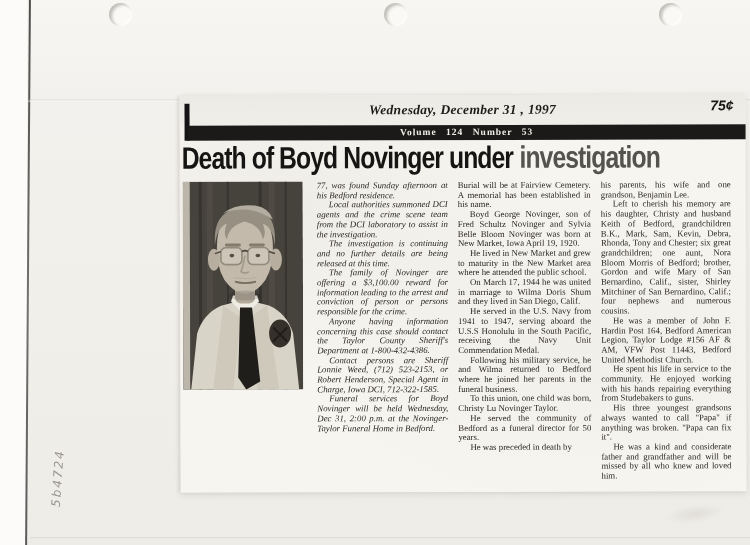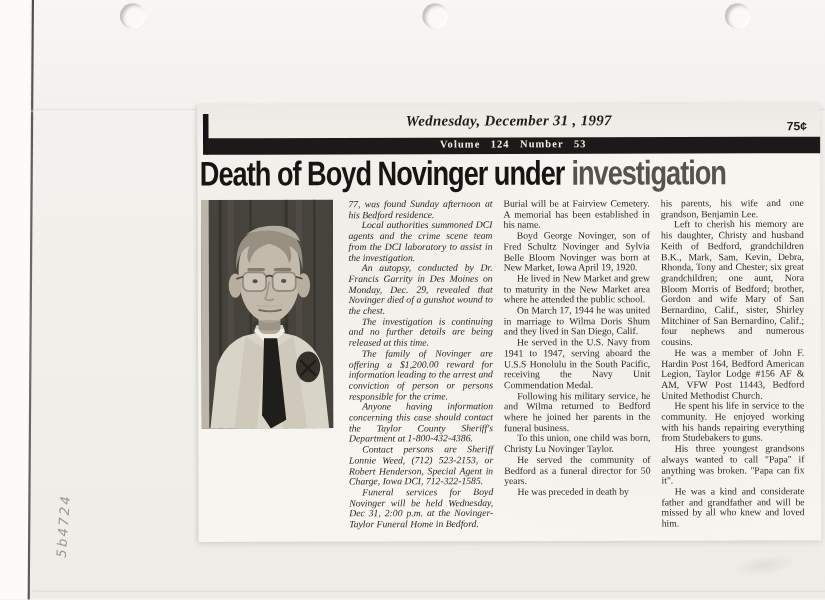--- a/index.html
+++ b/index.html
@@ -33,22 +33,22 @@
       radial-gradient(ellipse at 72% 62%,rgba(90,85,75,.04),transparent 48%),
       #f7f5f0;
     box-shadow:0 2px 6px rgba(60,55,45,.12), -2px 0 3px rgba(60,55,45,.08);
     transform:rotate(-0.15deg);}
   .masthead{position:absolute;left:0;top:0;width:566px;height:30px;
     background:linear-gradient(180deg,#eceae4,#f0eee8);}
   .masthead-left-bar{position:absolute;left:5px;top:8px;width:5px;height:37px;background:#141414;}
   .masthead-date{position:absolute;left:0;right:0;top:7px;text-align:center;
     font-family:"Liberation Serif",serif;font-weight:bold;font-style:italic;
     font-size:13.5px;color:#1d1c1a;letter-spacing:.3px;}
-  .masthead-price{position:absolute;right:12px;top:15px;
-    font-family:"Liberation Sans",sans-serif;font-weight:bold;font-size:11px;color:#1b1a18;}
+  .masthead-price{position:absolute;right:12px;top:3px;
+    font-family:"Liberation Sans",sans-serif;font-weight:bold;font-size:14px;color:#1b1a18;font-style:italic;}
   .volume-bar{position:absolute;left:8px;top:30px;right:0;height:15px;background:#1b1a18;
     color:#f2efe8;text-align:center;font-family:"Liberation Serif",serif;font-weight:bold;
     font-size:9.5px;line-height:15px;letter-spacing:1px;word-spacing:6px;}
   .headline{position:absolute;left:2px;top:45px;white-space:nowrap;
     font-family:"Liberation Sans",sans-serif;font-weight:bold;font-size:31px;
     letter-spacing:-1.2px;color:#161513;transform:scaleX(.8);transform-origin:left center;}
   .headline .hl2{color:#555350;margin-left:8px;}
 
   .columns{position:absolute;left:3px;top:86px;display:flex;gap:10px;}
   .col{font-family:"Liberation Serif",serif;font-size:8.8px;line-height:9.7px;
@@ -140,23 +140,22 @@
           <path d="M52 100 Q62 103 73 100" stroke="#776d5f" stroke-width="1.8" fill="none"></path>
           <path d="M50 96 Q62 98 74 96" stroke="#b0a797" stroke-width="1" fill="none" opacity=".7"></path>
 
           <ellipse cx="62" cy="114" rx="16" ry="5" fill="#000" opacity=".12"></ellipse>
         </svg>
       </div>
 
       <div class="col col-2 continues">
           <p>77, was found Sunday afternoon at his Bedford residence.</p>
           <p>Local authorities summoned DCI agents and the crime scene team from the DCI laboratory to assist in the investigation.</p>
-          <p>An autopsy, conducted by Dr. Francis Garrity in Des Moines on Monday, Dec. 29, revealed that Novinger died of a gunshot wound to the chest.</p>
           <p>The investigation is continuing and no further details are being released at this time.</p>
-          <p>The family of Novinger are offering a $1,200.00 reward for information leading to the arrest and conviction of person or persons responsible for the crime.</p>
+          <p>The family of Novinger are offering a $3,100.00 reward for information leading to the arrest and conviction of person or persons responsible for the crime.</p>
           <p>Anyone having information concerning this case should contact the Taylor County Sheriff's Department at 1-800-432-4386.</p>
           <p>Contact persons are Sheriff Lonnie Weed, (712) 523-2153, or Robert Henderson, Special Agent in Charge, Iowa DCI, 712-322-1585.</p>
           <p>Funeral services for Boyd Novinger will be held Wednesday, Dec 31, 2:00 p.m. at the Novinger-Taylor Funeral Home in Bedford.</p>
         </div>
 
       <div class="col col-3 continues">
           <p>Burial will be at Fairview Cemetery. A memorial has been established in his name.</p>
           <p>Boyd George Novinger, son of Fred Schultz Novinger and Sylvia Belle Bloom Novinger was born at New Market, Iowa April 19, 1920.</p>
           <p>He lived in New Market and grew to maturity in the New Market area where he attended the public school.</p>
           <p>On March 17, 1944 he was united in marriage to Wilma Doris Shum and they lived in San Diego, Calif.</p>

